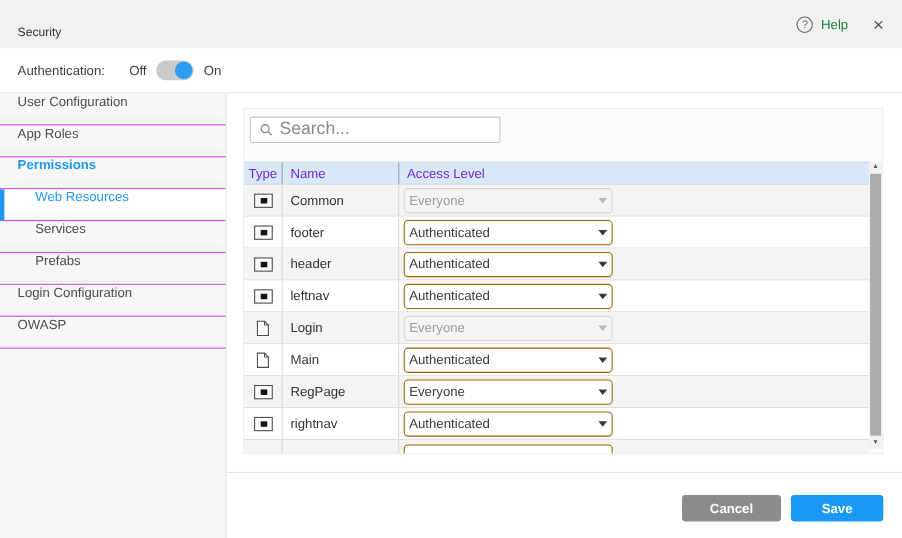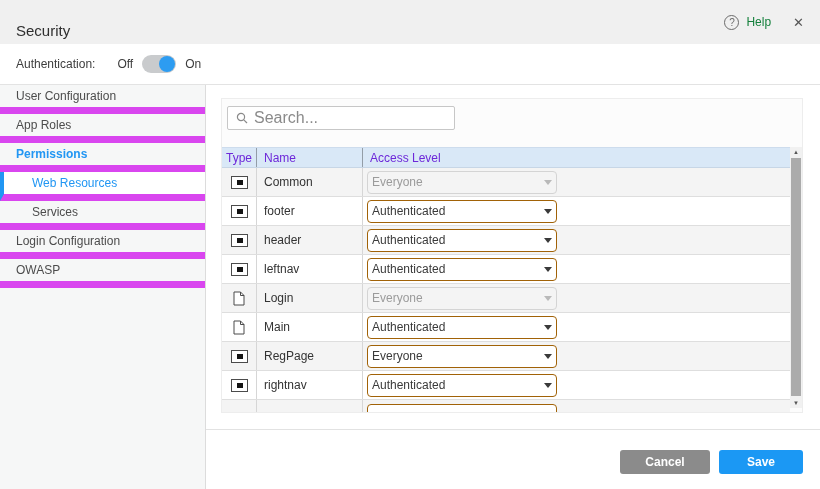--- a/index.html
+++ b/index.html
@@ -6,21 +6,21 @@
   body { background:#fff; }
   .app {
     position:relative; width:820px; height:489px; overflow:hidden;
     font-family:"Liberation Sans", sans-serif; font-size:12px; color:#333; background:#fff;
   }
   
   .topbar {
     position:absolute; top:0; left:0; right:0; height:44px;
     background:#f0f0f0; display:flex; align-items:center; padding:0 16px;
   }
-  .topbar-title { font-size:15px; color:#2f2f2f;margin-top:16px; }
+  .topbar-title { font-size:11px; color:#2f2f2f;margin-top:16px; }
   .topbar-right { margin-left:auto; display:flex; align-items:center; }
   .help-wrap { display:flex; align-items:center; cursor:pointer; }
   .help-icon {
     width:15px; height:15px; border:1px solid #6b6b6b; border-radius:50%;
     display:flex; align-items:center; justify-content:center;
     font-size:10px; color:#6b6b6b; margin-right:7px;
   }
   .help-label { color:#15803d; }
   .close-icon { margin-left:22px; font-size:13px; color:#555; cursor:pointer; }
   
@@ -32,22 +32,22 @@
   .auth-label { color:#3d3d3d; margin-right:22px; }
   .toggle-side-label { color:#3d3d3d; }
   .toggle { position:relative; width:34px; height:18px; border-radius:9px; background:#c9cbcd; margin:0 9px; cursor:pointer; }
   .toggle-knob { position:absolute; right:1px; top:1px; width:16px; height:16px; border-radius:50%; background:#2d9cf1; }
   
   .sidebar {
     position:absolute; top:85px; left:0; bottom:0; width:206px;
     background:#f6f7f7; border-right:1px solid #dcdcdc;
   }
   .side-item {
-    height:29px; display:flex; align-items:center; padding-left:16px;
-    border-bottom:7px solid #d946ef; color:#4c4c4c; cursor:pointer;
+    height:29px; display:flex; align-items:flex-start; padding-left:16px;
+    border-bottom:1px solid #d946ef; color:#4c4c4c; cursor:pointer;
   }
   .side-item.level2 { padding-left:32px; }
   .side-item.highlighted { color:#2196f3;font-weight:bold; }
   .side-item.selected {
     color:#2196f3; background:#fff;
     border-left:4px solid #2196f3; padding-left:28px;
   }
   
   .main { position:absolute; left:206px; top:85px; right:0; bottom:0; background:#fff; }
   .grid-panel {
@@ -159,20 +159,23 @@
       </div>
       <div class="side-item level1 highlighted">
         <span>Permissions</span>
       </div>
       <div class="side-item level2 selected">
         <span>Web Resources</span>
       </div>
       <div class="side-item level2">
         <span>Services</span>
       </div>
+      <div class="side-item level2">
+        <span>Prefabs</span>
+      </div>
       <div class="side-item level1">
         <span>Login Configuration</span>
       </div>
       <div class="side-item level1">
         <span>OWASP</span>
       </div>
     </div>
 
   <div class="main">
 

